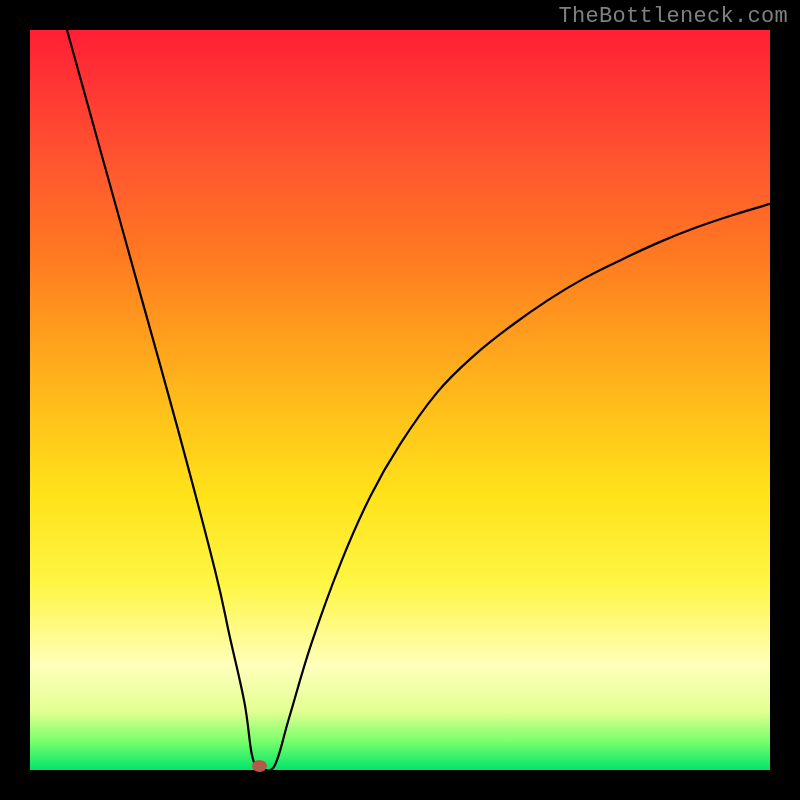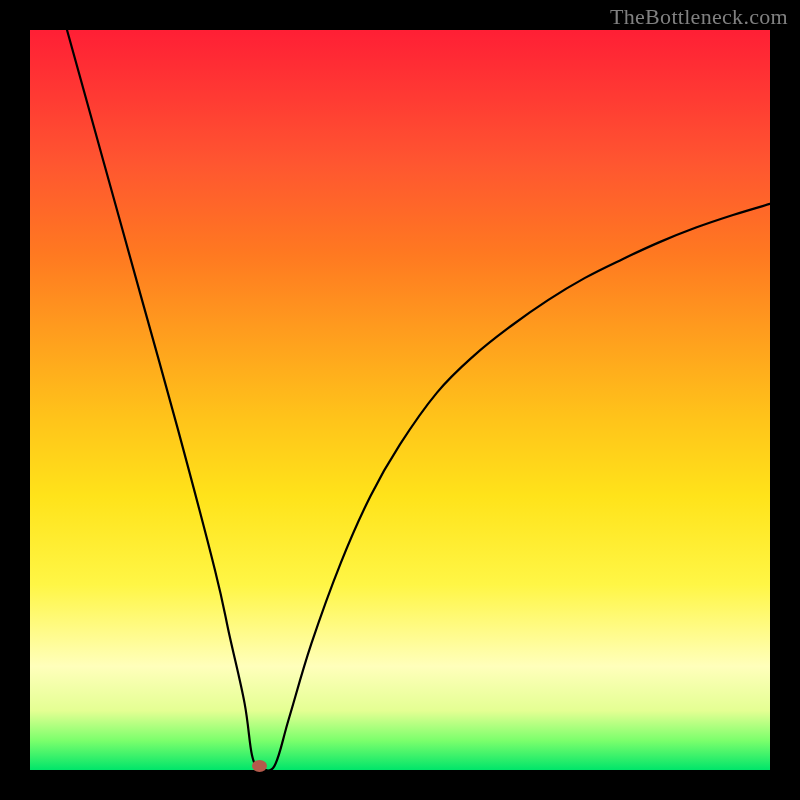--- a/index.html
+++ b/index.html
@@ -35,21 +35,21 @@
       #fff646 75%,
       #ffffbb 86%,
       #e4ff93 92%,
       #7cff6c 96%,
       #00e56a 100%);
   }
   .watermark {
     position: absolute;
     top: 4px;
     right: 12px;
-    font-family: Liberation Serif, serif;
+    font-family: Liberation Mono, monospace;
     font-size: 22px;
     color: #808080;
     letter-spacing: 0.3px;
   }
   svg.curve {
     position: absolute;
     left: 30px;
     top: 30px;
     width: 740px;
     height: 740px;

